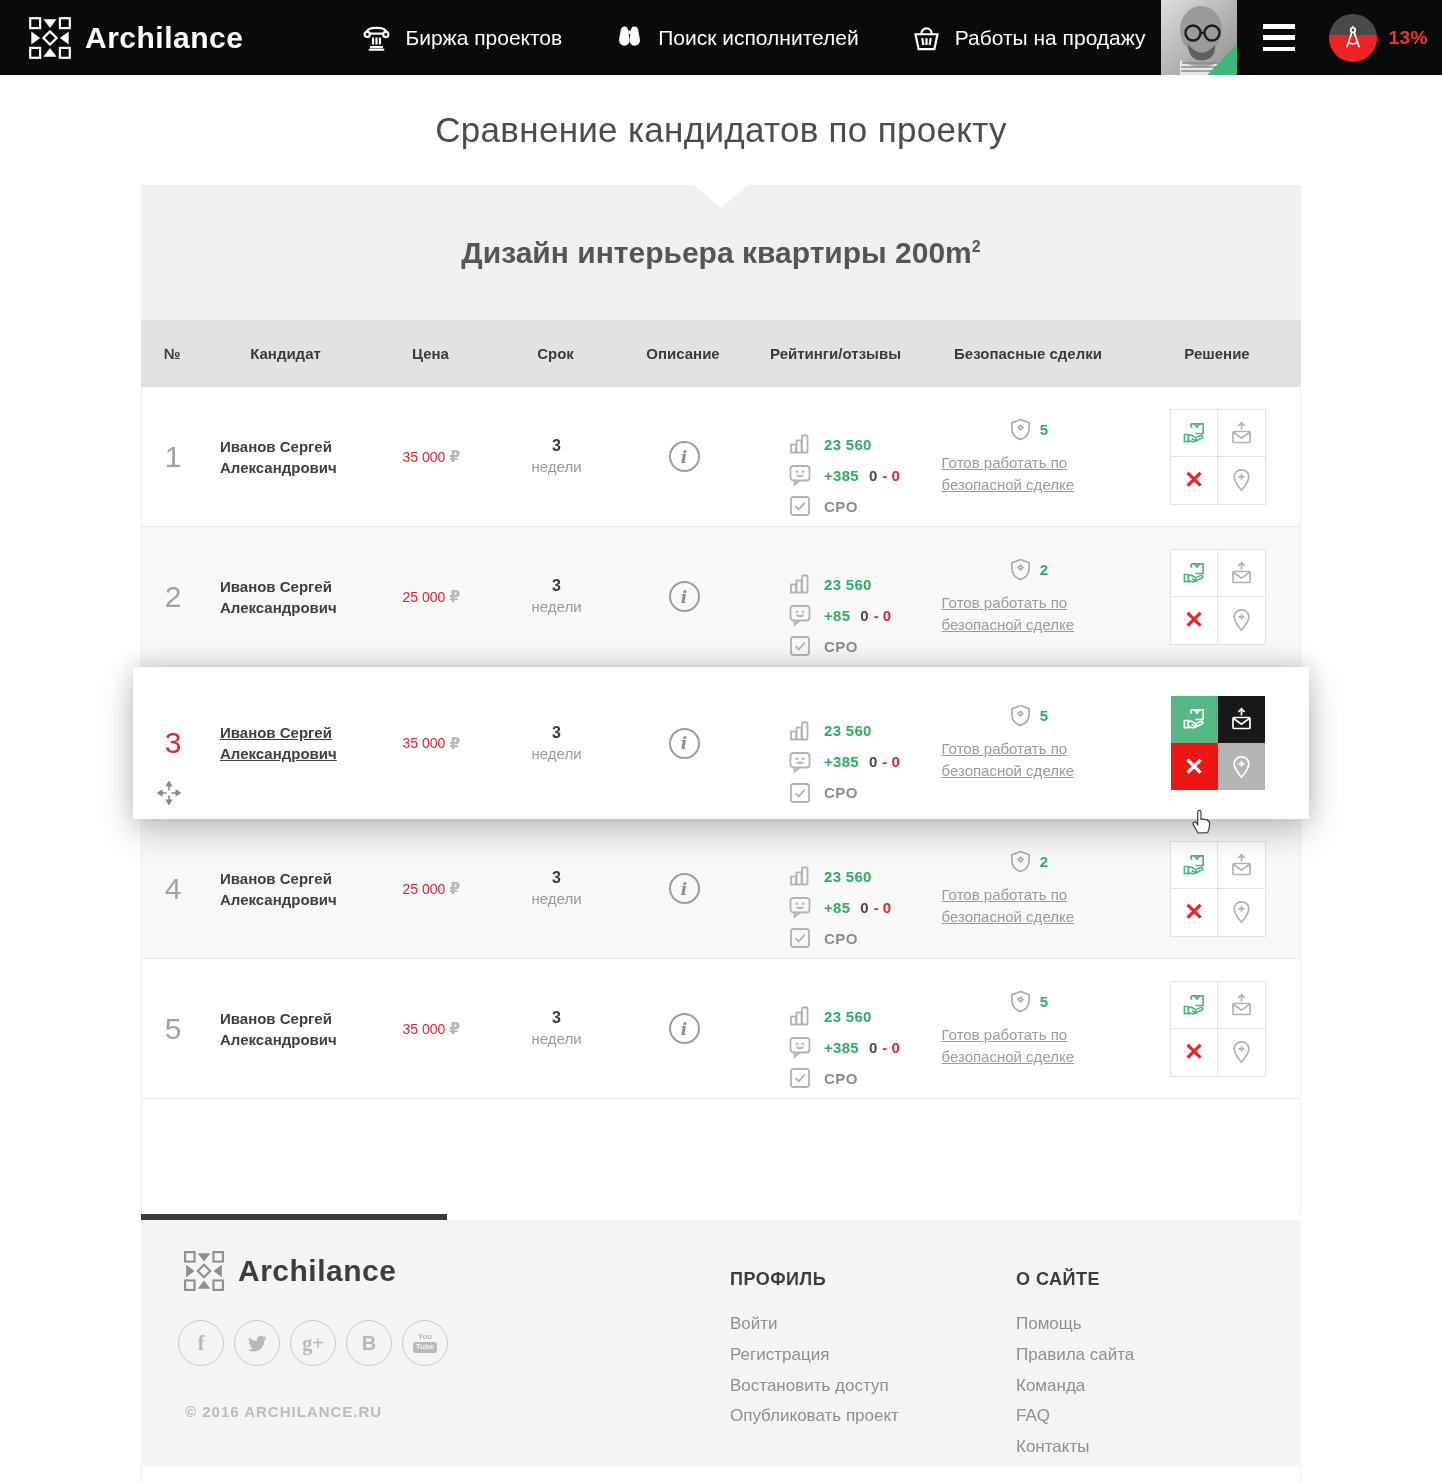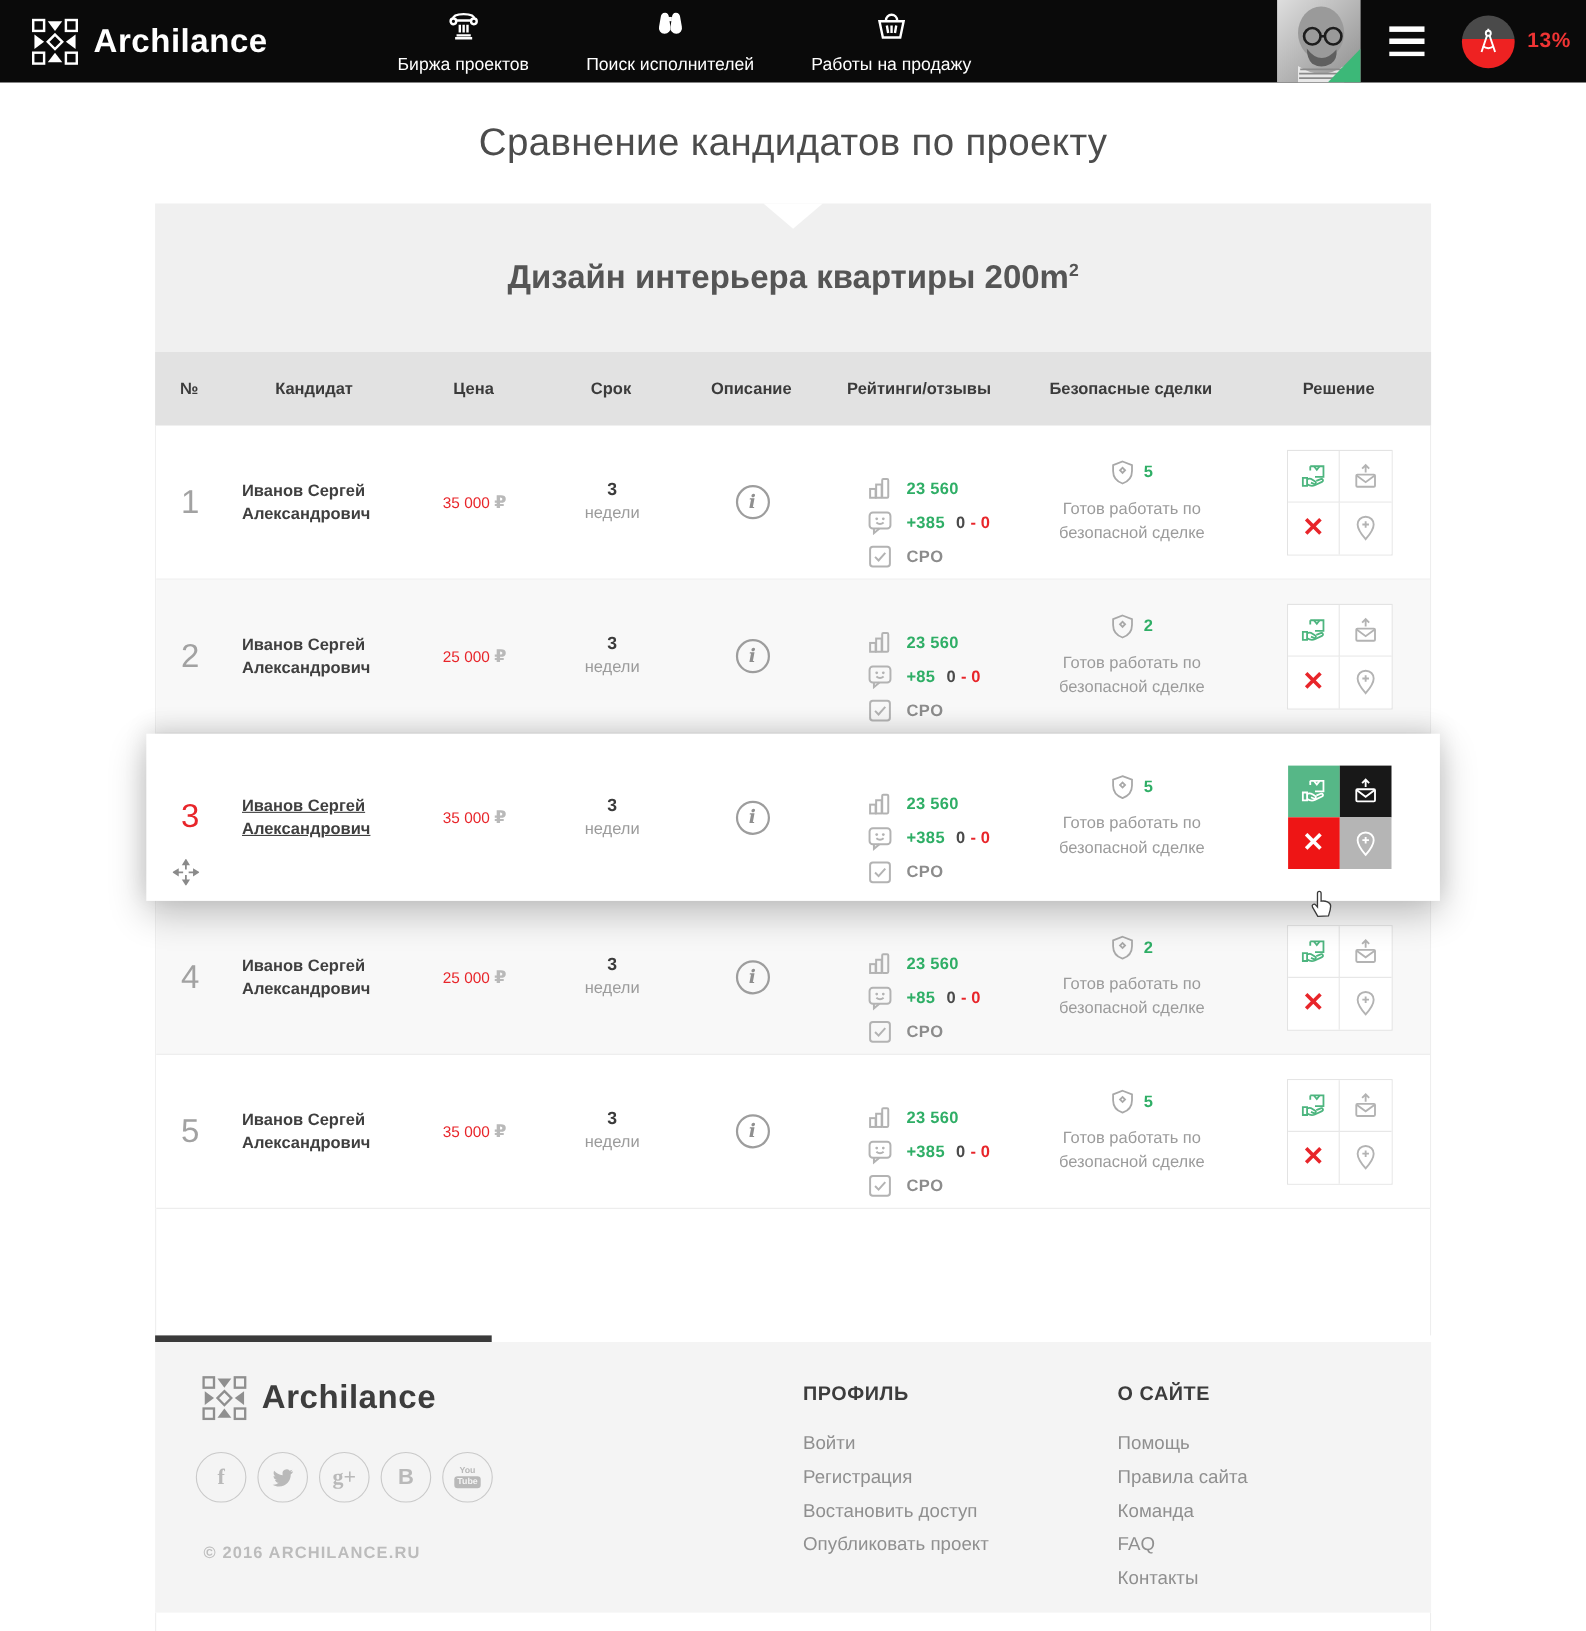--- a/index.html
+++ b/index.html
@@ -11,21 +11,21 @@
   *{box-sizing:border-box; margin:0; padding:0;}
   body{width:1442px; background:#fff; font-family:"Liberation Sans","DejaVu Sans",sans-serif; color:var(--text-dark);}
   .page{width:1442px; min-height:1483px; position:relative; overflow:hidden;}
 
   
   .header{height:75px; background:var(--header-bg); display:flex; align-items:center; padding-left:28px;}
   .brand{display:flex; align-items:center; cursor:pointer;}
   .brand svg{width:44px; height:44px;}
   .brand-name{color:#fff; font-size:30px; font-weight:700; letter-spacing:.5px; margin-left:13px;}
   .nav{display:flex; align-items:center; margin-left:118px; gap:52px;}
-  .nav-item{display:flex; align-items:center; gap:13px; color:#fff; font-size:16px; cursor:pointer; white-space:nowrap;flex-direction:column;}
+  .nav-item{display:flex; align-items:center; gap:13px; color:#fff; font-size:21px; cursor:pointer; white-space:nowrap;}
   .nav-item svg{width:31px; height:31px;}
   .header-right{margin-left:auto; display:flex; align-items:center;}
   .avatar{width:76px; height:75px; position:relative; overflow:hidden; cursor:pointer; flex:none;}
   .avatar svg{display:block;}
   .burger{width:32px; height:27px; margin-left:26px; display:flex; flex-direction:column; justify-content:space-between; cursor:pointer;}
   .burger div{height:4.5px; background:#fff;}
   .progress-circle{width:48px; height:48px; border-radius:50%; margin-left:34px;
     background:linear-gradient(180deg,#4a4a4a 0 44%, #ee2222 44%); display:flex; align-items:center; justify-content:center; cursor:pointer;}
   .progress-circle svg{width:26px; height:26px;}
   .progress-value{color:#ee3434; font-size:19px; font-weight:700; margin-left:11px; margin-right:14px; letter-spacing:.5px;}
@@ -66,21 +66,21 @@
   .r-icon svg{width:24px; height:24px;}
   .r-green{font-size:15px; font-weight:700; color:var(--green); margin-left:12px; letter-spacing:.3px;}
   .r-neutral{font-size:15px; font-weight:700; color:#4a4a4a; margin-left:10px;}
   .r-neg{font-size:15px; font-weight:700; color:var(--red); margin-left:5px;}
   .r-sro{font-size:15px; font-weight:700; color:#8c8c8c; margin-left:12px; letter-spacing:.5px;}
   .c-deal{flex-direction:column; gap:11px;}
   .shield-line{display:flex; align-items:center; gap:9px;}
   .shield-ic{width:21px; height:23px; color:#a8a8a8; display:flex;}
   .shield-ic svg{width:21px; height:23px;}
   .shield-n{font-size:15px; font-weight:700; color:var(--green);}
-  .deal-text{font-size:15px; color:var(--text-gray); text-align:center; line-height:1.45; max-width:175px;}
+  .deal-text{font-size:15px; color:var(--text-gray); line-height:1.45; max-width:175px;text-decoration:underline;}
   .c-actions{position:relative;}
   .btn-grid{display:grid; grid-template-columns:47px 47px; grid-auto-rows:47px; border:1px solid #e3e3e3;}
   .abtn{border:0; background:#fff; display:flex; align-items:center; justify-content:center; cursor:pointer; padding:0;}
   .abtn:nth-child(1){border-right:1px solid #e3e3e3; border-bottom:1px solid #e3e3e3;}
   .abtn:nth-child(2){border-bottom:1px solid #e3e3e3;}
   .abtn:nth-child(3){border-right:1px solid #e3e3e3;}
   .abtn svg{width:25px; height:24px;}
   .b-deal{color:#4db57f;}
   .b-mail{color:#b3b3b3;}
   .b-x{color:var(--red); font-size:24px; font-weight:700; line-height:1;}
@@ -113,21 +113,21 @@
   .social-btn{width:46px; height:46px; border:1px solid #c9c9c9; border-radius:50%; background:transparent;
     color:#b9b9b9; display:flex; align-items:center; justify-content:center; cursor:pointer;
     font-size:20px; font-weight:700; font-family:"Liberation Serif","DejaVu Serif",serif;}
   .social-btn svg{width:22px; height:22px;}
   .social-btn .yt{font-family:"Liberation Sans",sans-serif; font-size:8px; font-weight:700; text-align:center; line-height:1.1;}
   .yt-box{display:inline-block; background:#b9b9b9; color:var(--footer-bg); border-radius:3px; padding:1px 3px;}
   .copyright{position:absolute; left:44px; top:183px; font-size:15px; color:#bcbcbc; letter-spacing:1px; font-weight:700;}
   .fcol{position:absolute; top:37px;}
   .fcol-profile{left:589px;}
   .fcol-about{left:875px;}
-  .fcol-title{font-size:18px; font-weight:700; color:#3c3c3c; letter-spacing:.5px;}
+  .fcol-title{font-size:18px; font-weight:700; color:#3c3c3c; letter-spacing:.5px;margin-top:12px;}
   .fcol ul{list-style:none; margin-top:22px;}
   .fcol li{margin-bottom:7px;}
   .fcol a{font-size:17px; color:#8f8f8f; text-decoration:none; cursor:pointer; line-height:1.4;}
   .bottom-strip{height:26px; border-left:1px solid #eee; border-right:1px solid #eee;}
 </style>
 </head>
 <body>
 
 <div class="page">
 

